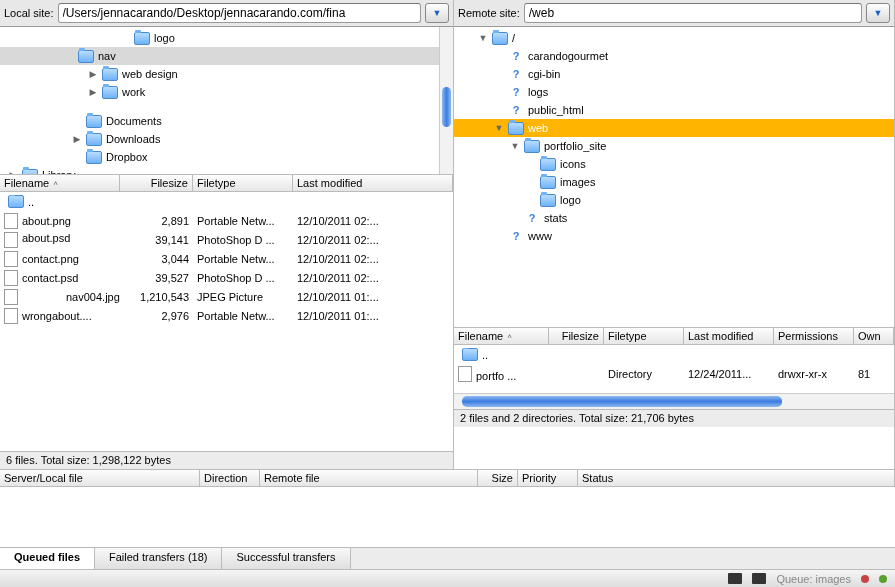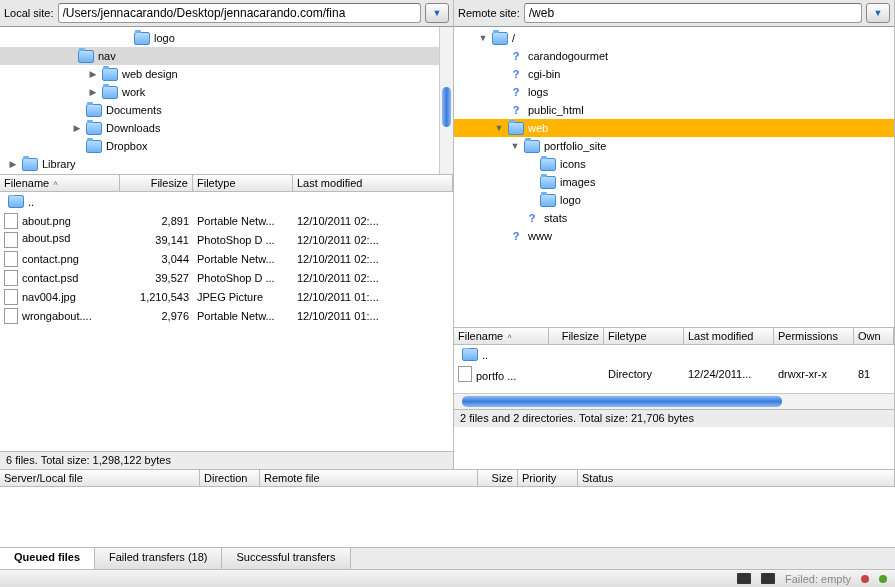--- a/index.html
+++ b/index.html
@@ -79,21 +79,21 @@
           <div class="tree-row" style="padding-left: 88px;">
             <span class="arrow closed"></span>
             <span class="folder-ic"></span>
             <span class="tree-label">web design</span>
           </div>
           <div class="tree-row" style="padding-left: 88px;">
             <span class="arrow closed"></span>
             <span class="folder-ic"></span>
             <span class="tree-label">work</span>
           </div>
-          <div class="tree-row" style="padding-left: 72px;">
+          <div class="tree-row" style="padding-left: 72px; margin-top: 11px;">
             <span class="arrow "></span>
             <span class="folder-ic"></span>
             <span class="tree-label">Documents</span>
           </div>
           <div class="tree-row" style="padding-left: 72px;">
             <span class="arrow closed"></span>
             <span class="folder-ic"></span>
             <span class="tree-label">Downloads</span>
           </div>
           <div class="tree-row" style="padding-left: 72px;">
@@ -164,21 +164,21 @@
           <div class="file-row">
             <div class="cell" style="width: 120px; display: flex; align-items: center;">
               <span class="file-ic"></span>
               <span>contact.psd</span>
             </div>
             <div class="cell" style="width: 73px; text-align: right;">39,527</div>
             <div class="cell" style="width: 100px;">PhotoShop D ...</div>
             <div class="cell" style="width: auto;">12/10/2011 02:...</div>
           </div>
           <div class="file-row">
-            <div class="cell" style="width: 120px; display: flex; align-items: center;">
+            <div class="cell" style="width: 120px; display: flex; align-items: center; gap: 44px;">
               <span class="file-ic"></span>
               <span>nav004.jpg</span>
             </div>
             <div class="cell" style="width: 73px; text-align: right;">1,210,543</div>
             <div class="cell" style="width: 100px;">JPEG Picture</div>
             <div class="cell" style="width: auto;">12/10/2011 01:...</div>
           </div>
           <div class="file-row">
             <div class="cell" style="width: 120px; display: flex; align-items: center;">
               <span class="file-ic"></span>
@@ -338,16 +338,16 @@
 
 <div class="tabs">
   <div class="tab active">Queued files</div>
   <div class="tab">Failed transfers (18)</div>
   <div class="tab">Successful transfers</div>
 </div>
 
 <div class="footer">
   <span class="footer-ic"></span>
   <span class="footer-ic"></span>
-  <span>Failed: empty</span>
+  <span>Queue: images</span>
   <span class="dot red"></span>
   <span class="dot green"></span>
 </div>
 
 </body></html>

